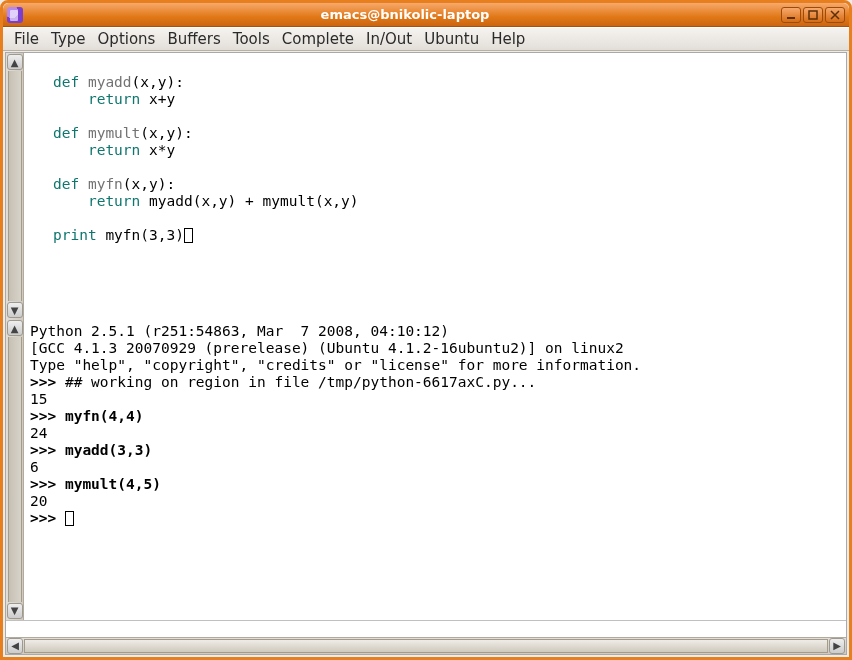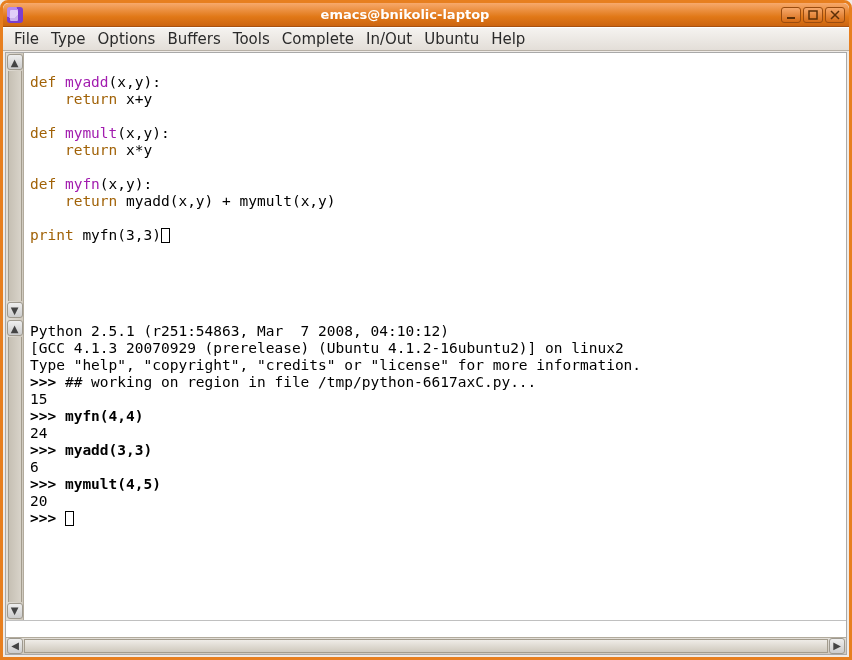--- a/index.html
+++ b/index.html
@@ -104,22 +104,22 @@
   .buffer {
     flex:1;
     overflow:hidden;
     padding: 4px 6px 0 6px;
     font-family: "DejaVu Sans Mono","Liberation Mono", monospace;
     font-size: 14.5px;
     line-height: 17px;
     white-space: pre;
     color:#000;
   }
-  .kw   { color:#a16207; }  
-  .fn   { color:#a21caf; }
+  .kw   { color:#0f766e;margin-left:23px; }  
+  .fn   { color:#737373; }
   .prompt{ font-weight:bold; }
   .bold { font-weight:bold; }
   .cursor {
     display:inline-block; width:9px;height:15px;
     border:1px solid #000; vertical-align:text-bottom;
   }
   
   .modeline {
     height:18px;
     background:#c9c9c9;

